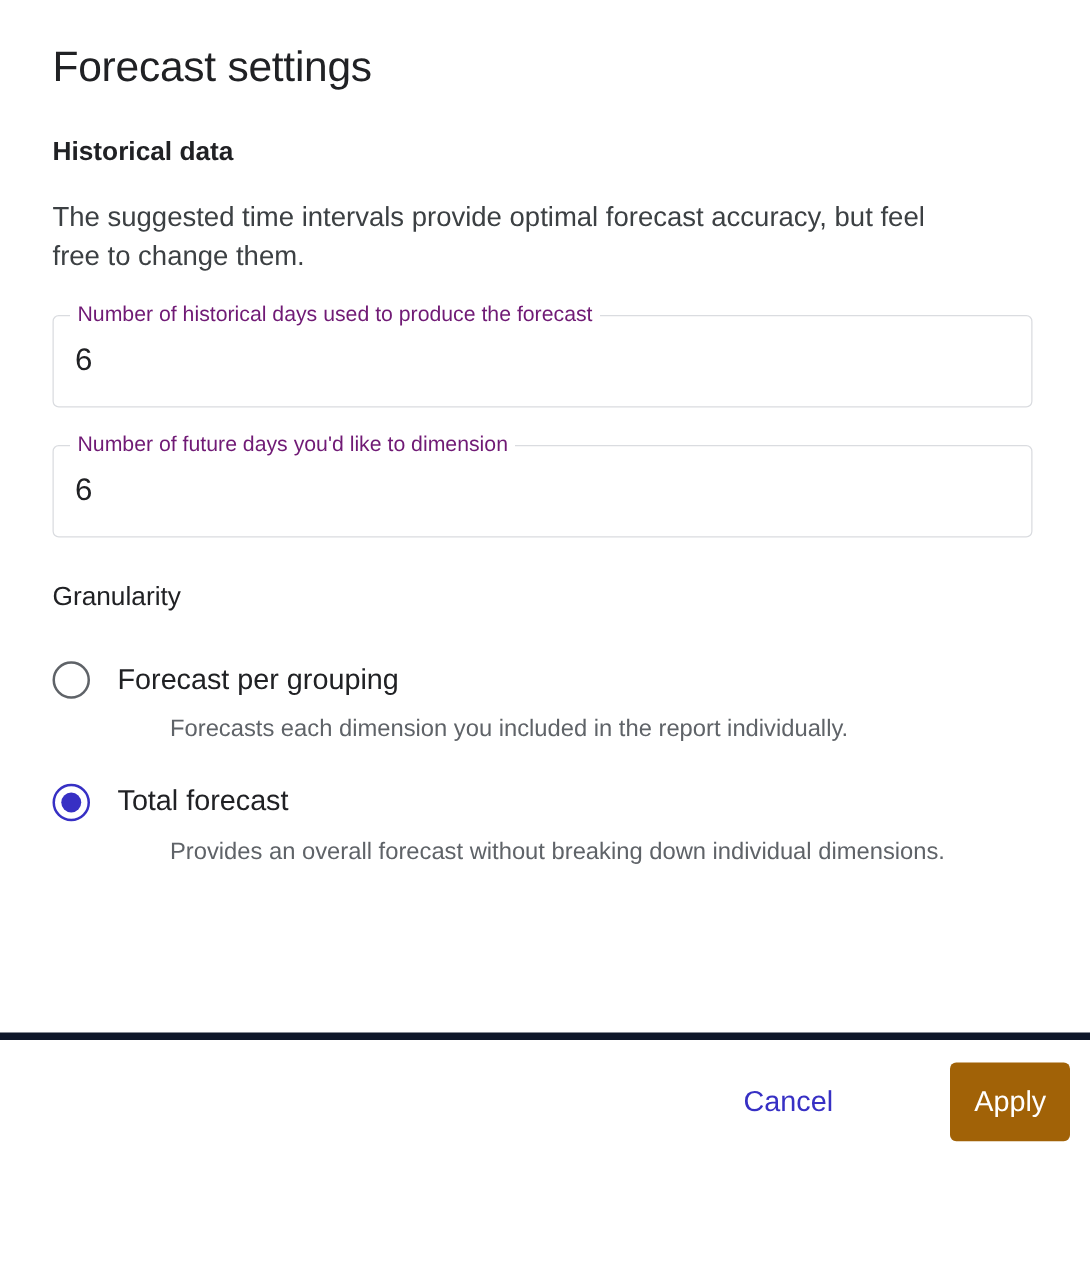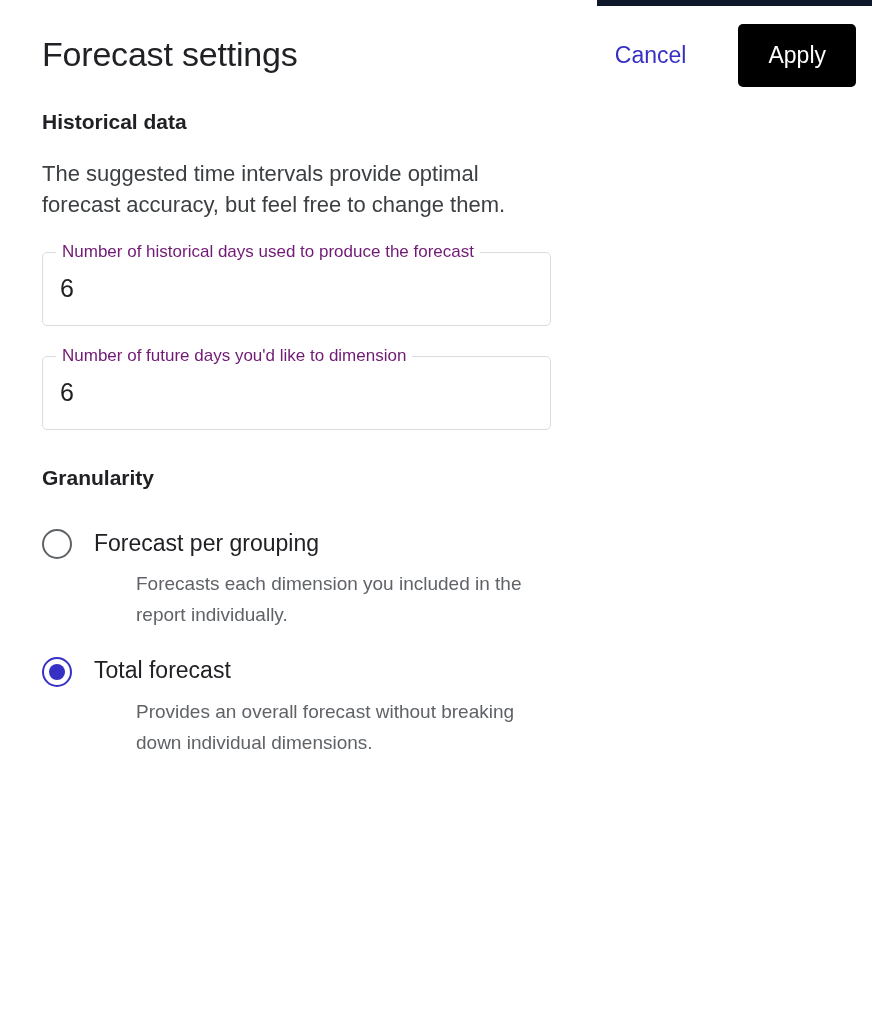--- a/index.html
+++ b/index.html
@@ -11,21 +11,21 @@
     background: #ffffff;
     font-family: "Liberation Sans", sans-serif;
     color: #202124;
   }
   .dialog {
     width: 872px;
     height: 930px;
     background: #ffffff;
     position: relative;
     display: flex;
-    flex-direction: row;
+    flex-direction: column;
   }
   .dialog-body {
     padding: 34px 42px 0 42px;
     flex: 1 1 auto;
     overflow: hidden;
   }
   .dialog-title {
     font-size: 34px;
     font-weight: 400;
     letter-spacing: -0.2px;
@@ -84,21 +84,21 @@
     color: #202124;
     background: transparent;
     border: none;
     outline: none;
     width: 90%;
     font-family: "Liberation Sans", sans-serif;
     padding: 0;
   }
   .granularity-heading {
     font-size: 21px;
-    font-weight: 700;
+    font-weight: 400;
     color: #202124;
     margin: 36px 0 36px 0;
   }
   .radio-row {
     display: flex;
     align-items: center;
     margin-bottom: 4px;
   }
   .radio-outer {
     width: 30px;
@@ -153,30 +153,31 @@
     color: #3730c4;
     font-size: 23px;
     font-weight: 500;
     font-family: "Liberation Sans", sans-serif;
     padding: 14px 18px;
     border-radius: 5px;
     cursor: pointer;
     margin-right: 34px;
   }
   .btn-filled {
-    background: #000000;
+    background: #a16207;
     color: #ffffff;
     border: none;
     font-size: 23px;
     font-weight: 500;
     font-family: "Liberation Sans", sans-serif;
-    padding: 20px 30px;
+    padding: 20px 19px;
     border-radius: 5px;
     cursor: pointer;
     line-height: 1;
+    margin-left: 42px;
   }
 </style>
 </head>
 <body>
 
 <div class="dialog">
 
   <div class="dialog-body">
 
     <h1 class="dialog-title">Forecast settings</h1>

